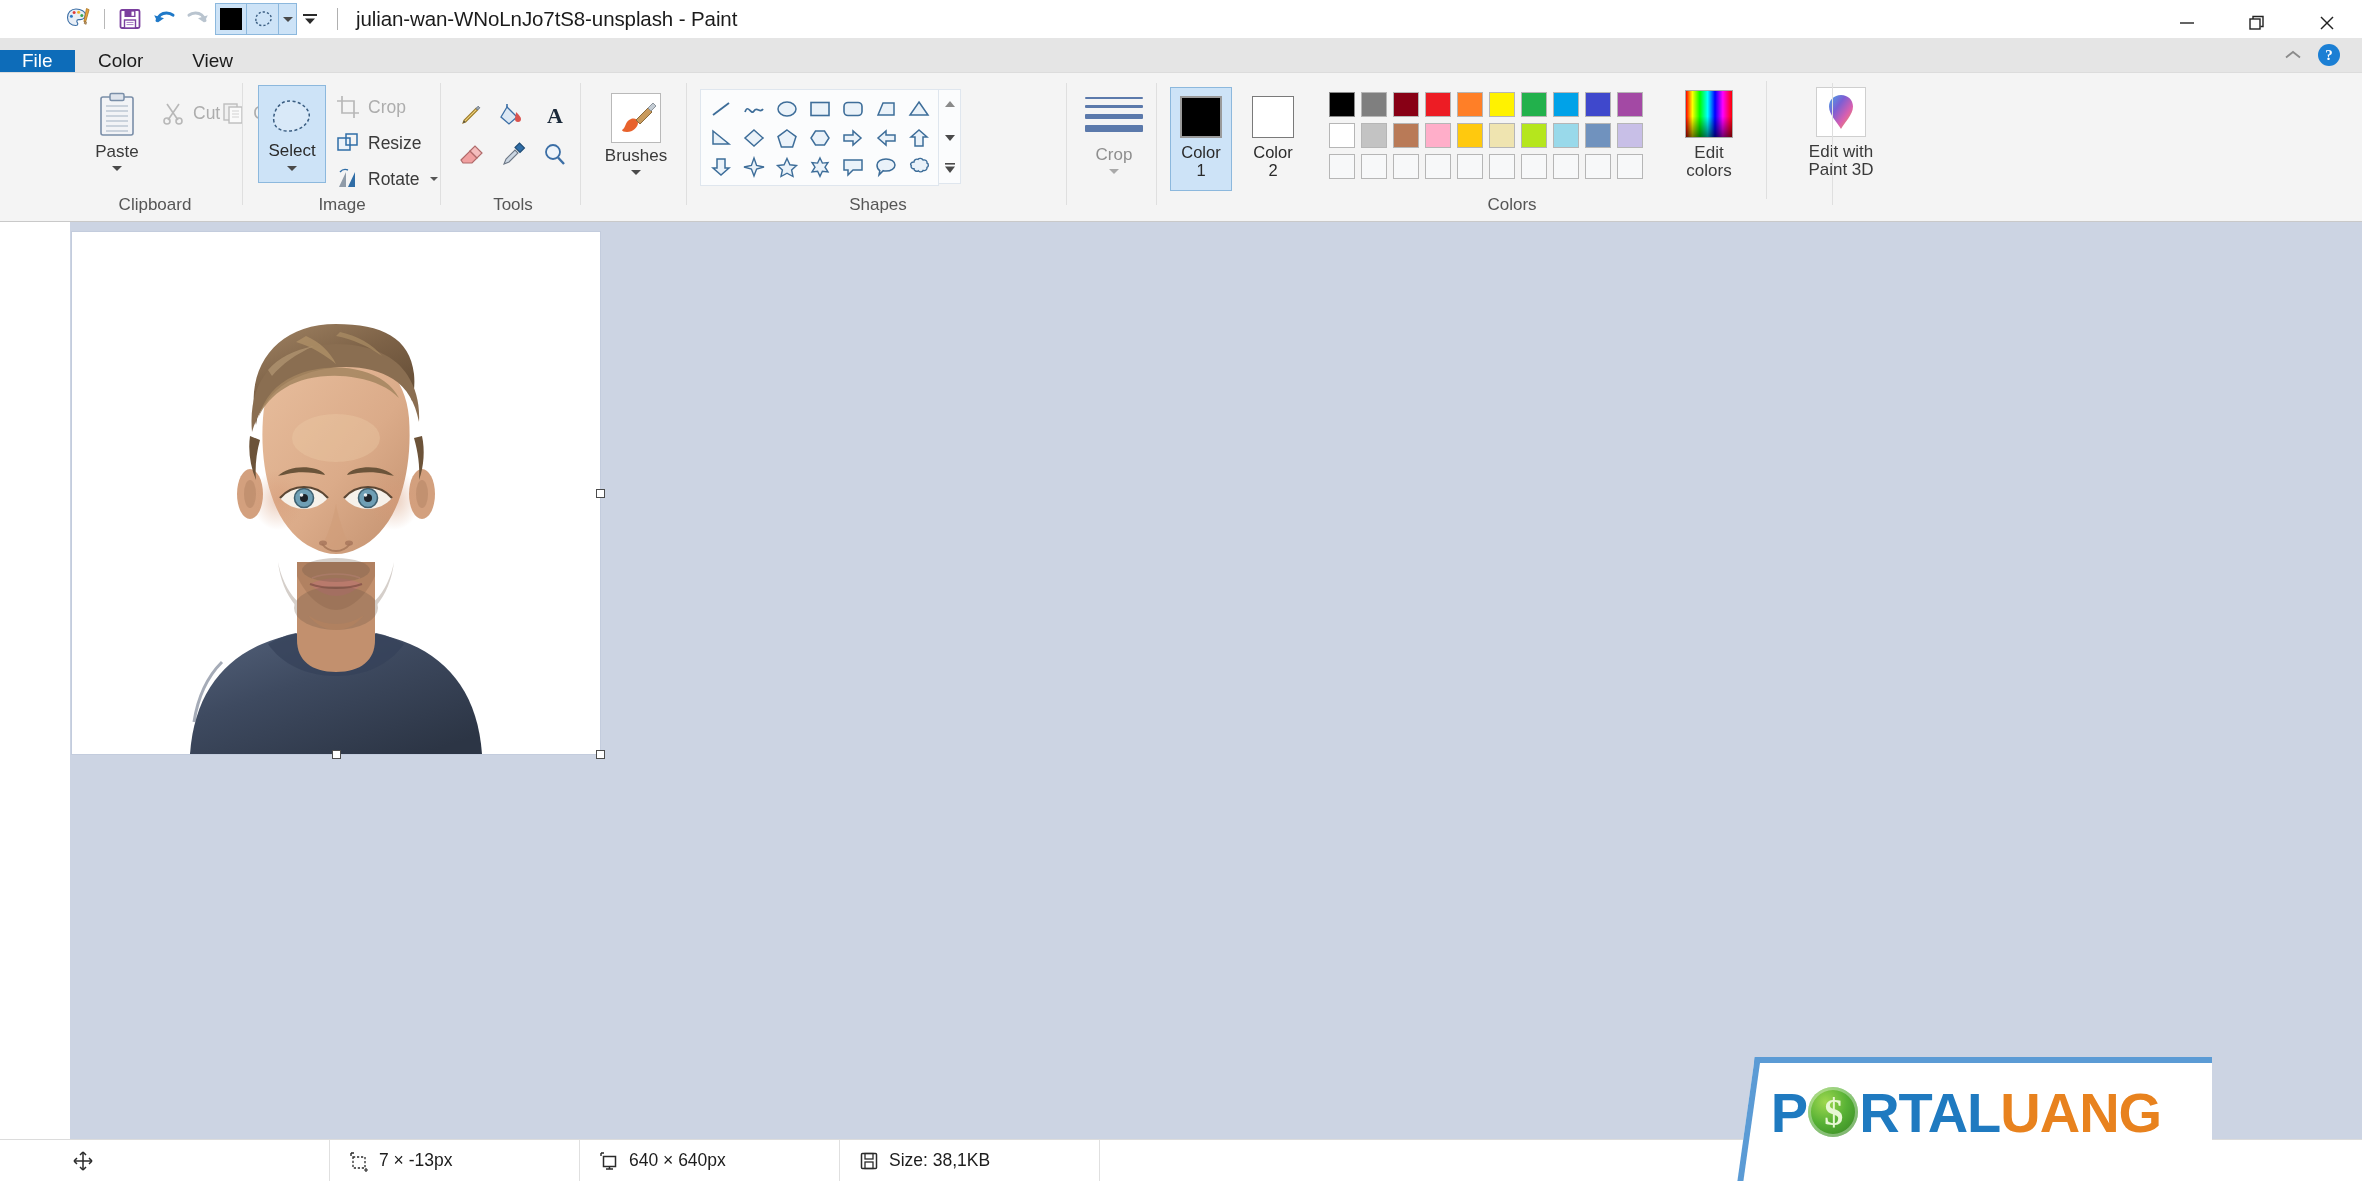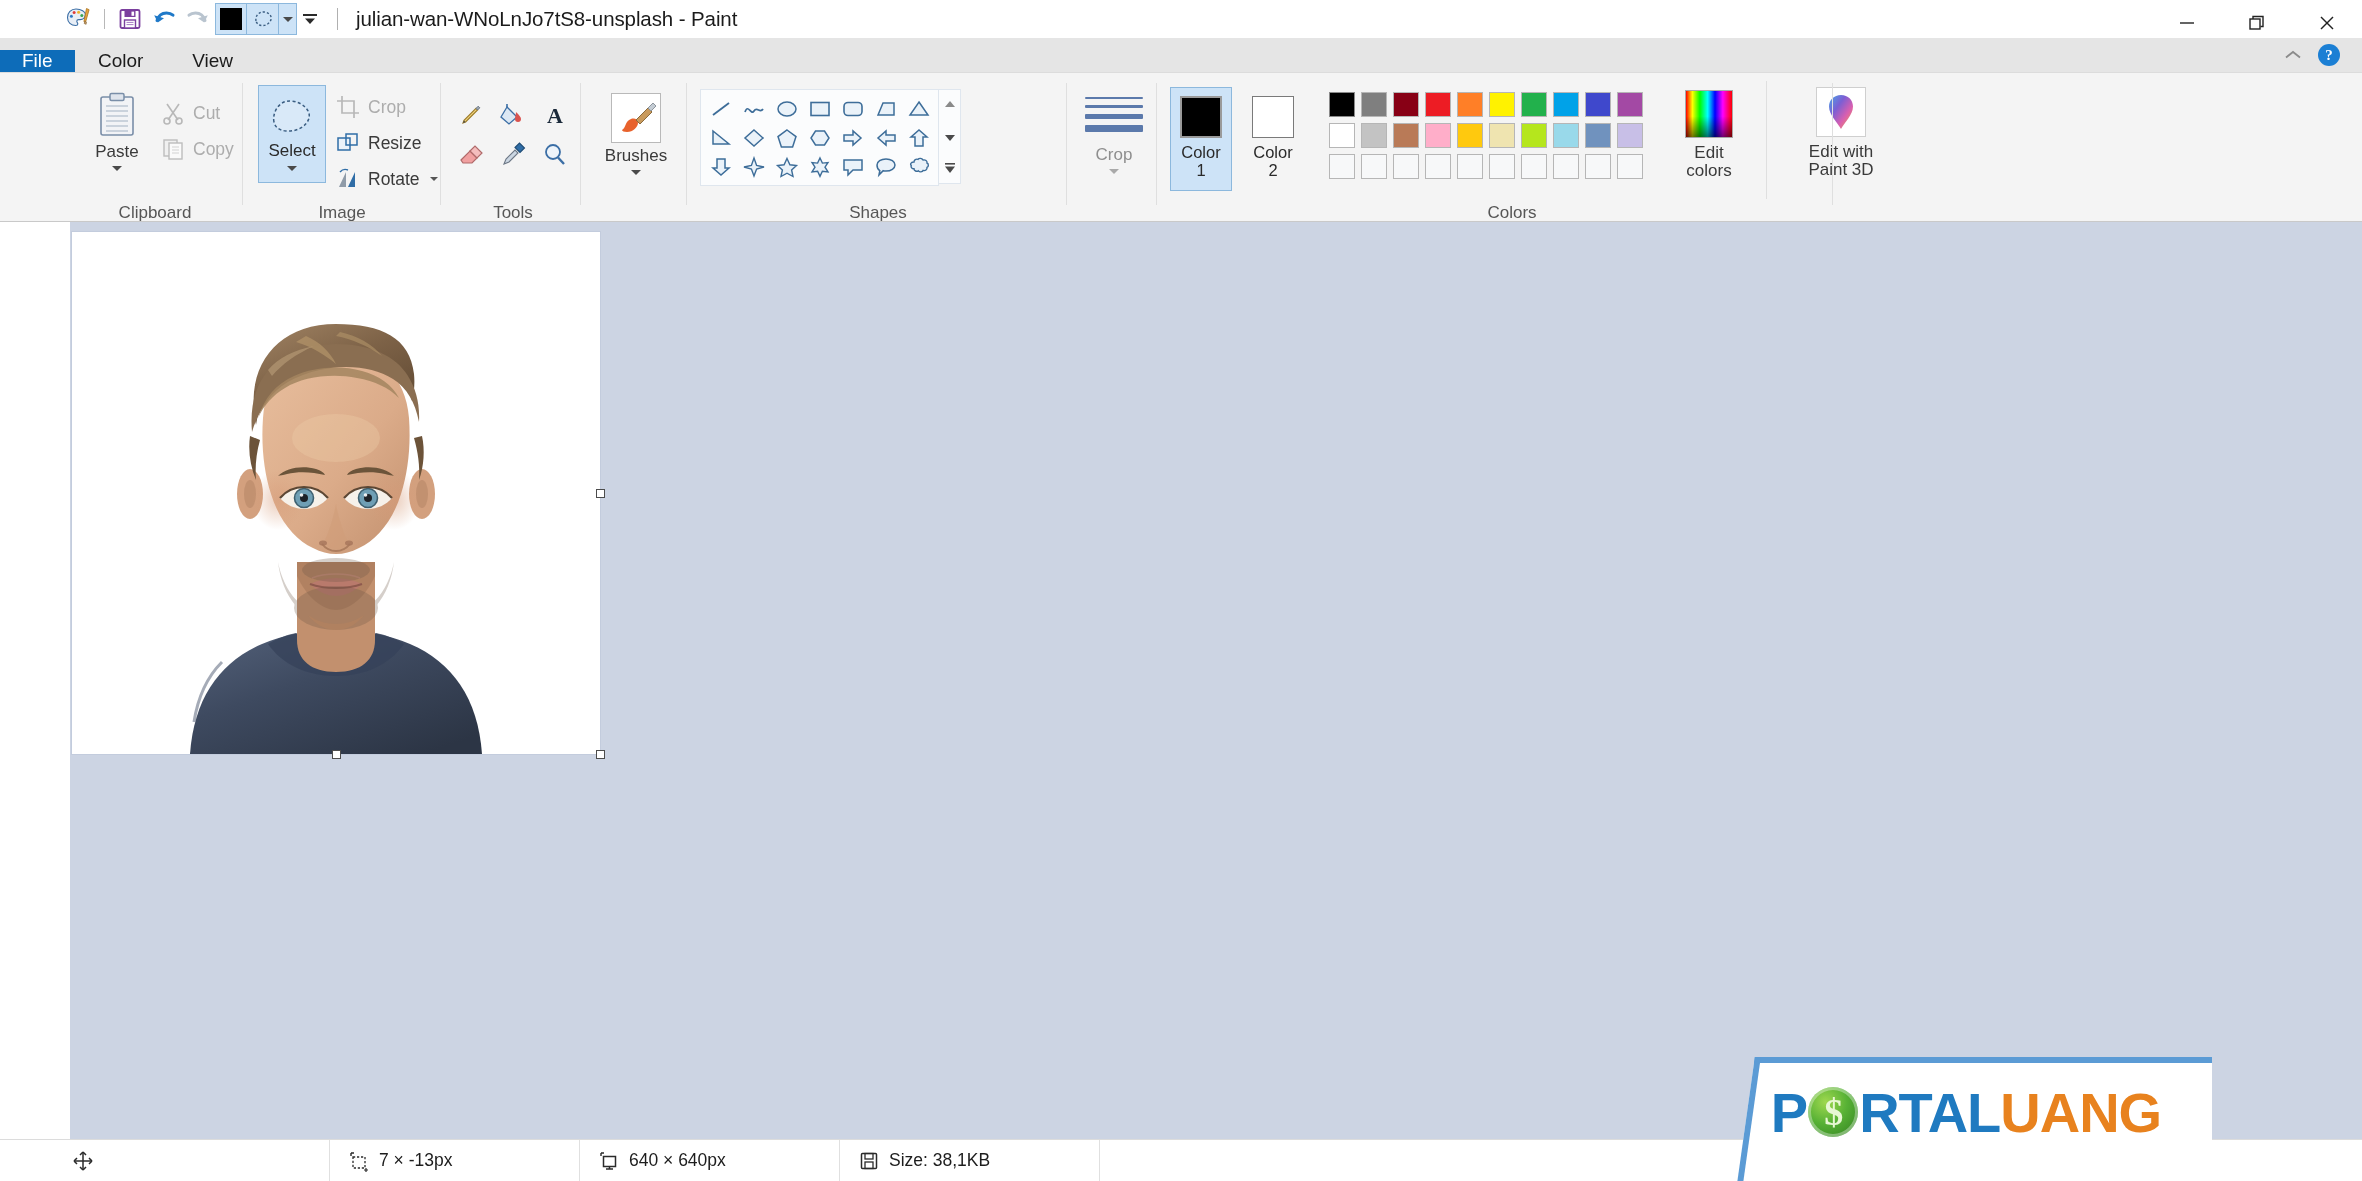--- a/index.html
+++ b/index.html
@@ -58,21 +58,21 @@
     font-family:"Liberation Serif", serif;
   }
 
   
   .ribbon {
     position: absolute; top: 72px; left: 0; width: 2362px; height: 150px;
     background: #f4f4f4; border-top: 1px solid #dcdcdc; border-bottom: 1px solid #c9c9c9;
   }
   .rgroup { position: absolute; top: 0; height: 150px; }
   .rgroup-label {
-    position:absolute; bottom: 0; left:0; width:100%; text-align:center;
+    position:absolute; bottom: 8px; left:0; width:100%; text-align:center;
     font-size: 17px; color: #565656;
   }
   .rgroup-sep { position:absolute; top: 10px; width:1px; height:122px; background:#dfdfdf; }
 
   .big-btn {
     display:flex; flex-direction:column; align-items:center; justify-content:flex-start;
     width: 80px; padding-top: 8px;
   }
   .big-btn .lbl { font-size: 17px; color:#3a3a3a; margin-top: 4px; line-height: 1.05; text-align:center;}
   .caret-dn {
@@ -299,21 +299,21 @@
                 <line x1="12" y1="20" x2="34" y2="20"></line>
               <line x1="12" y1="25" x2="34" y2="25"></line>
                 <line x1="12" y1="30" x2="34" y2="30"></line>
               <line x1="12" y1="35" x2="34" y2="35"></line>
                 <line x1="12" y1="40" x2="34" y2="40"></line>
             </g>
           </svg>
           <div class="lbl">Paste</div>
           <div class="caret-dn"></div>
         </div>
-        <div style="display:flex;flex-direction:column;padding-top:12px;padding-left:6px;">
+        <div style="display:flex;padding-top:12px;padding-left:6px;">
           <div class="sm-row">
             <svg width="26" height="26" viewBox="0 0 26 26">
               <g stroke="#b8b8b8" stroke-width="1.6" fill="none">
                 <line x1="7" y1="4" x2="18" y2="20"></line>
                   <line x1="19" y1="4" x2="8" y2="20"></line>
                 <circle cx="7" cy="21" r="3"></circle>
                   <circle cx="19" cy="21" r="3"></circle>
               </g>
             </svg>
             <span class="sm-lbl dis">Cut</span>

